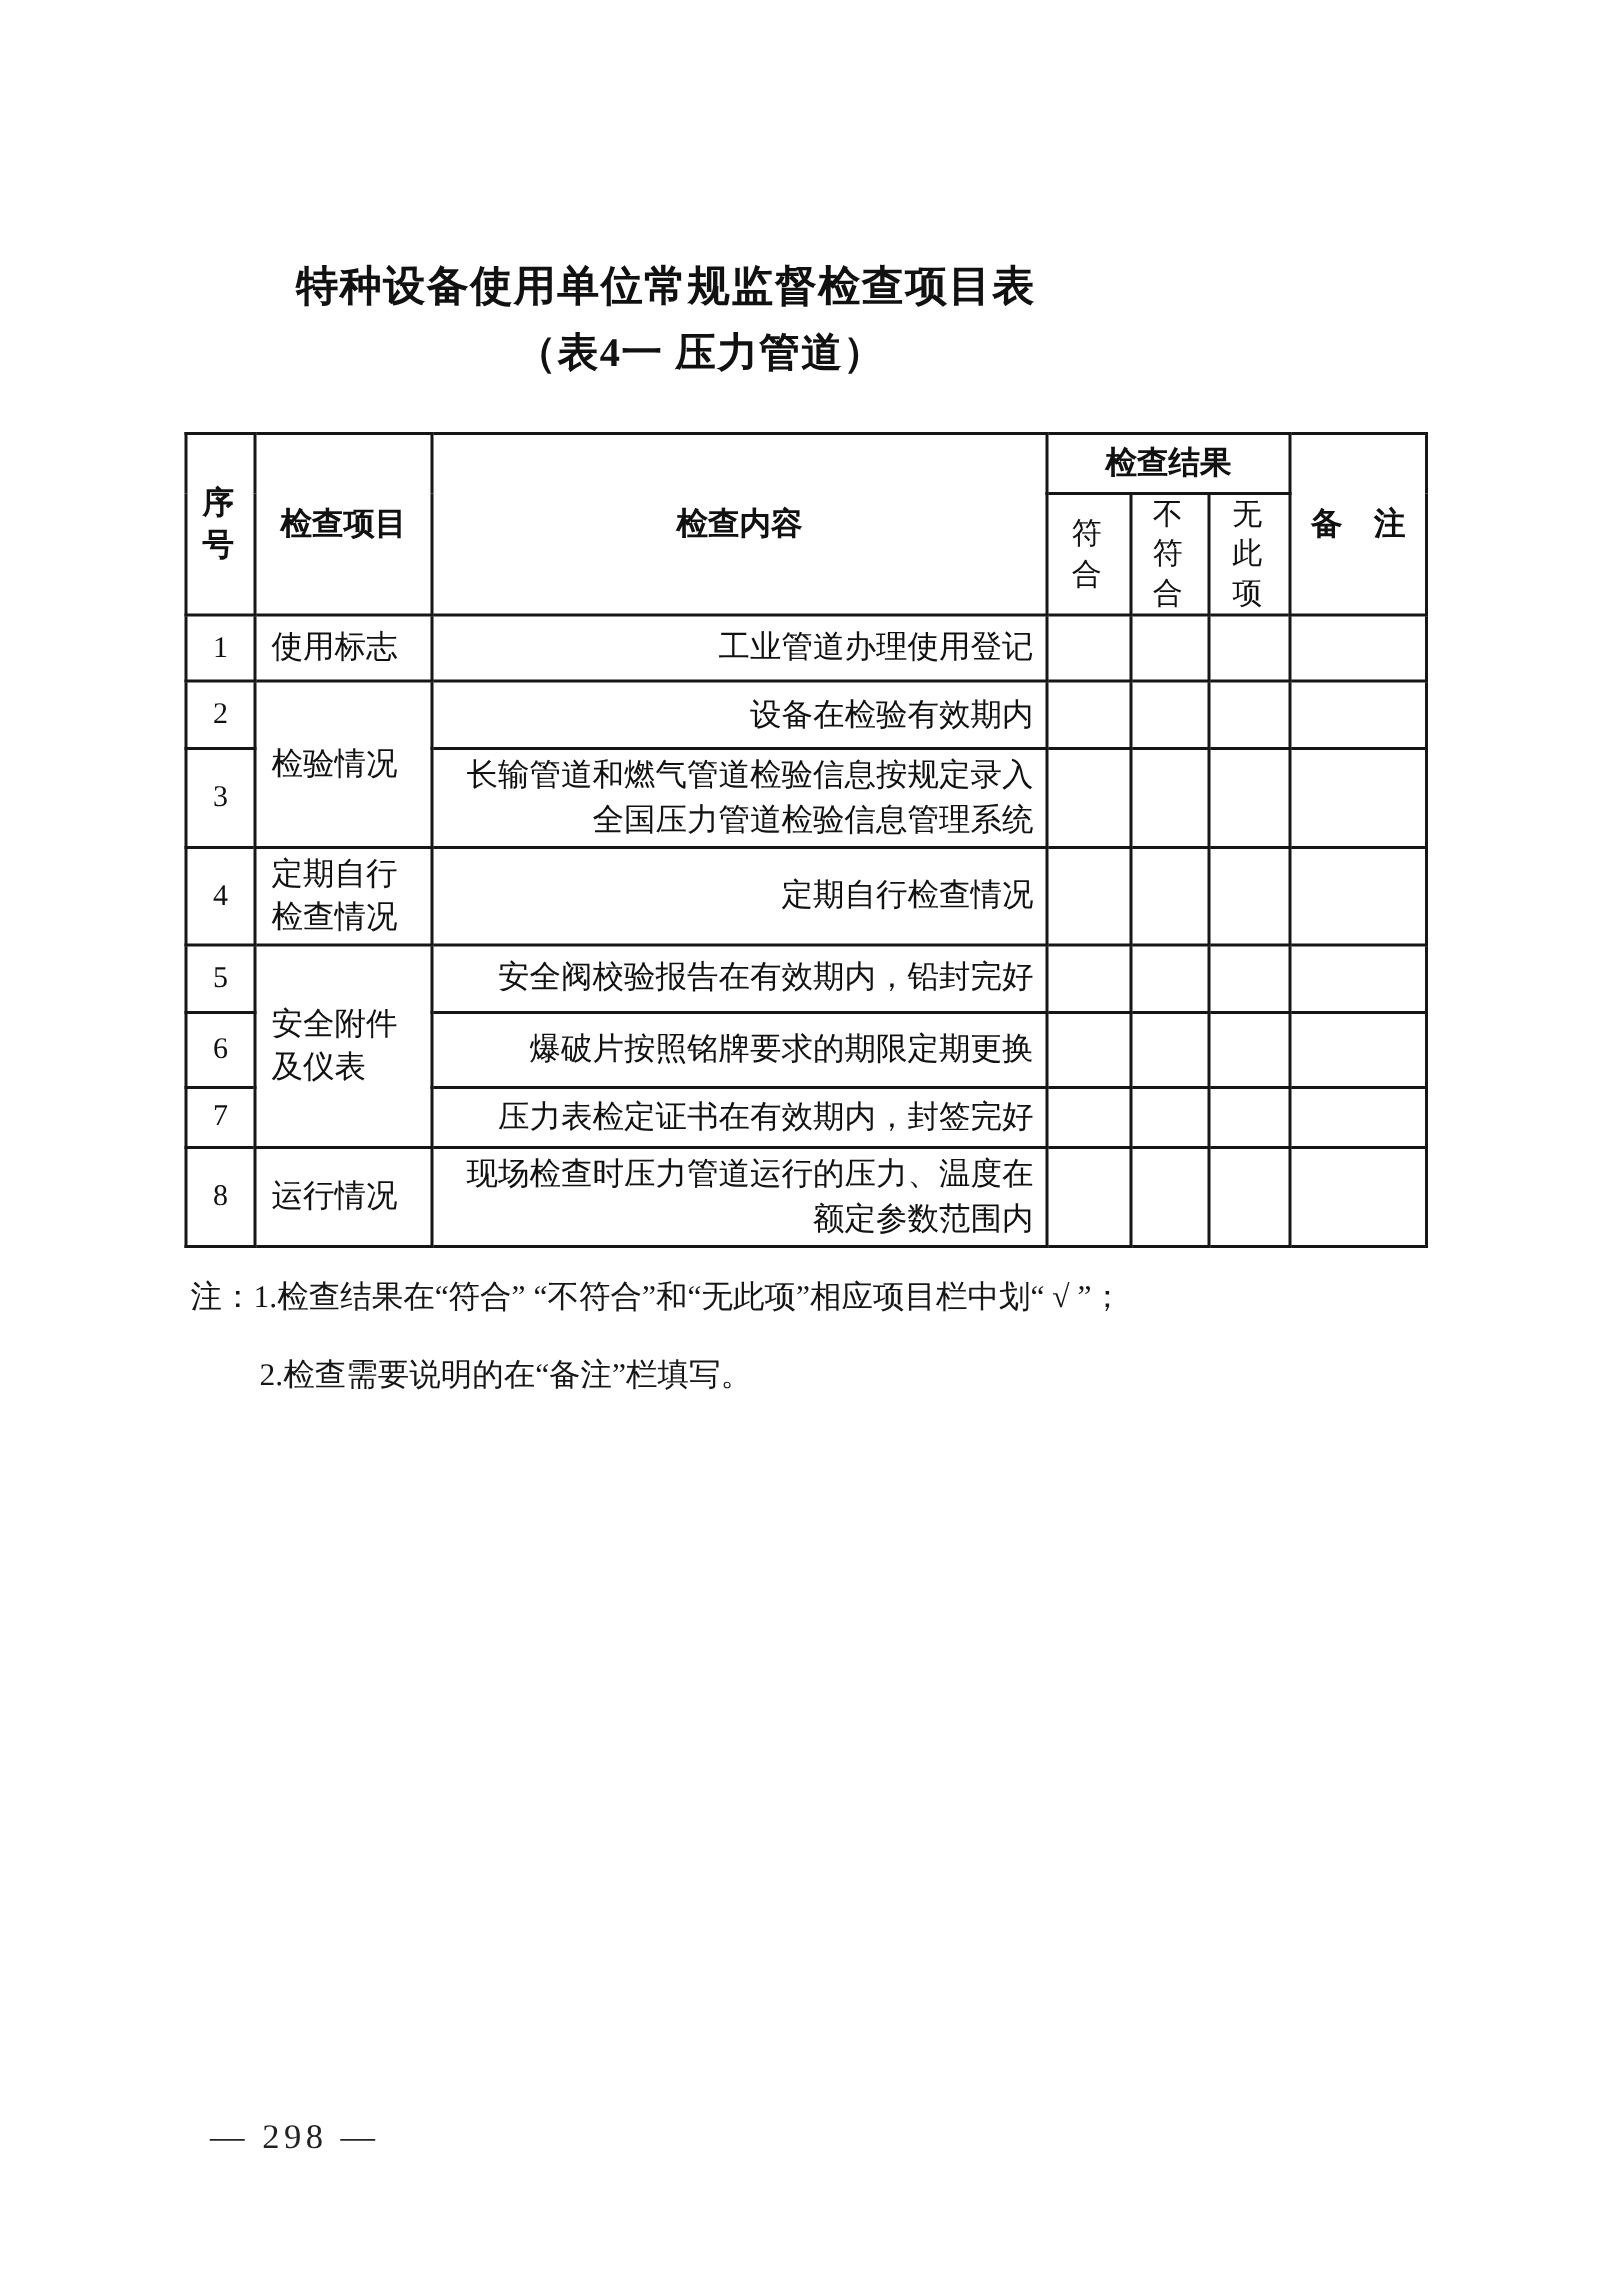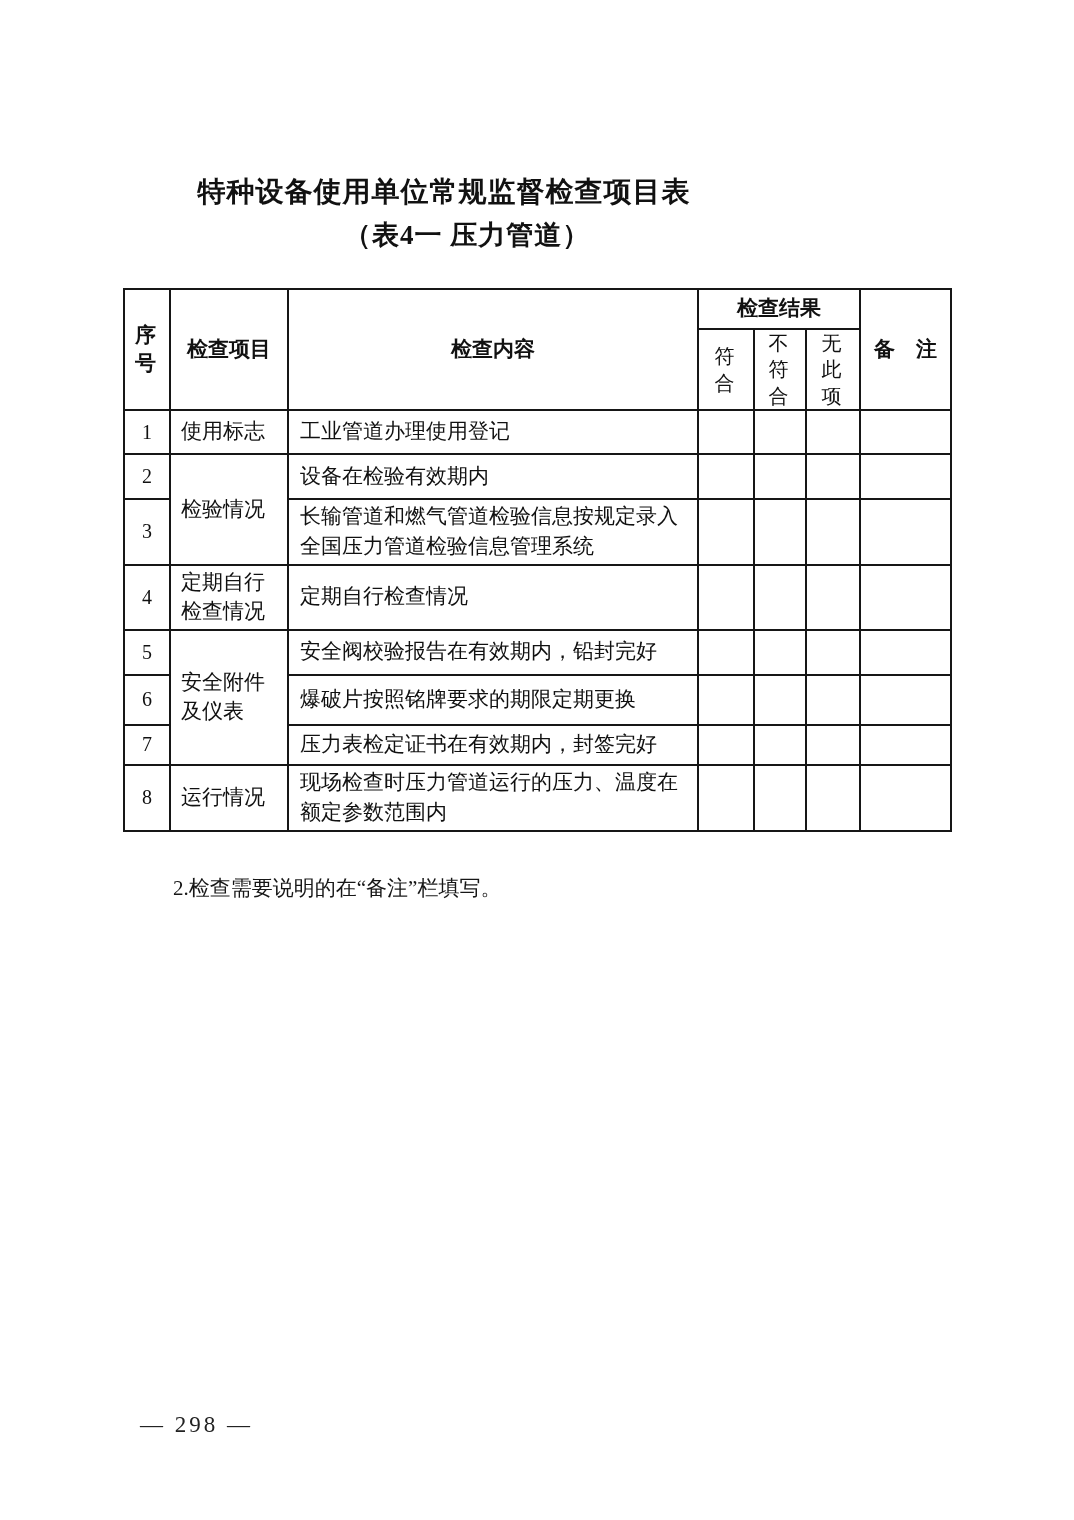--- a/index.html
+++ b/index.html
@@ -78,21 +78,21 @@
     font-size: 20px;
   }
   td.item {
     text-align: left;
     font-size: 21px;
     line-height: 1.4;
     padding: 2px 6px 2px 10px;
     margin-left: 40px;
   }
   td.content {
-    text-align: left;
+    text-align: right;
     font-size: 21px;
     line-height: 1.42;
     padding: 2px 8px 2px 11px;
   }
   .notes {
     position: absolute;
     left: 127px; top: 850px;
     font-size: 21px;
     line-height: 1.35;
     color: #161616;
@@ -211,18 +211,19 @@
         <td class="content">现场检查时压力管道运行的压力、温度在额定参数范围内</td>
         <td></td>
         <td></td>
         <td></td>
         <td></td>
       </tr>
     </tbody>
   </table>
 
   <div class="notes">
+    <div class="note-line-1"><span>注：</span><span>1.检查结果在“符合” “不符合”和“无此项”相应项目栏中划“ √ ”；</span></div>
     <div class="note-line-2">2.检查需要说明的在“备注”栏填写。</div>
   </div>
 
   <div class="page-number">— 298 —</div>
 
 </div>
 
 </body></html>

